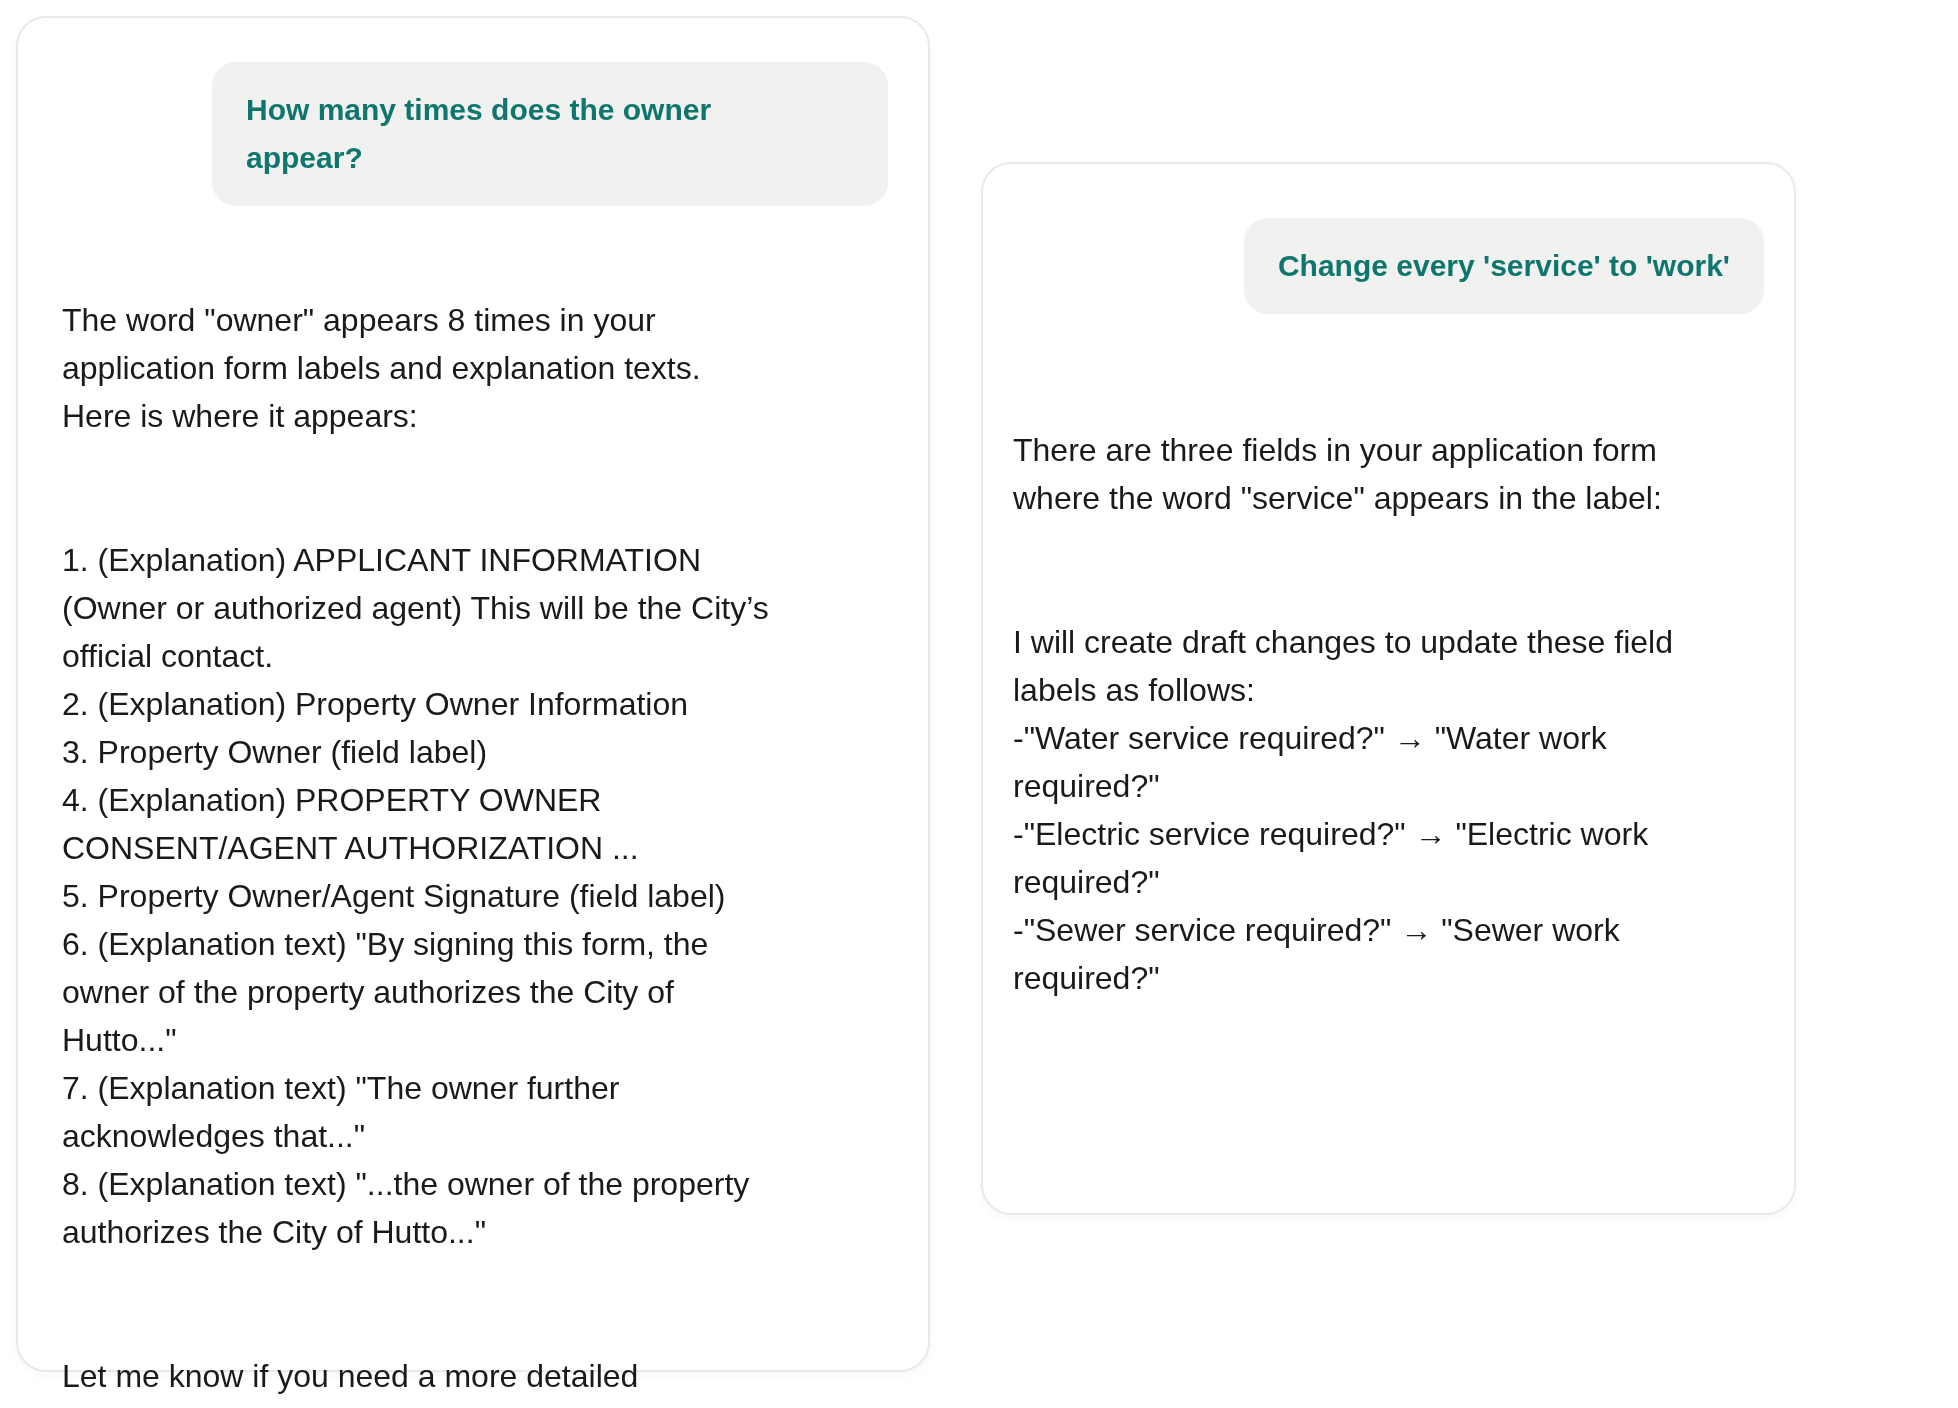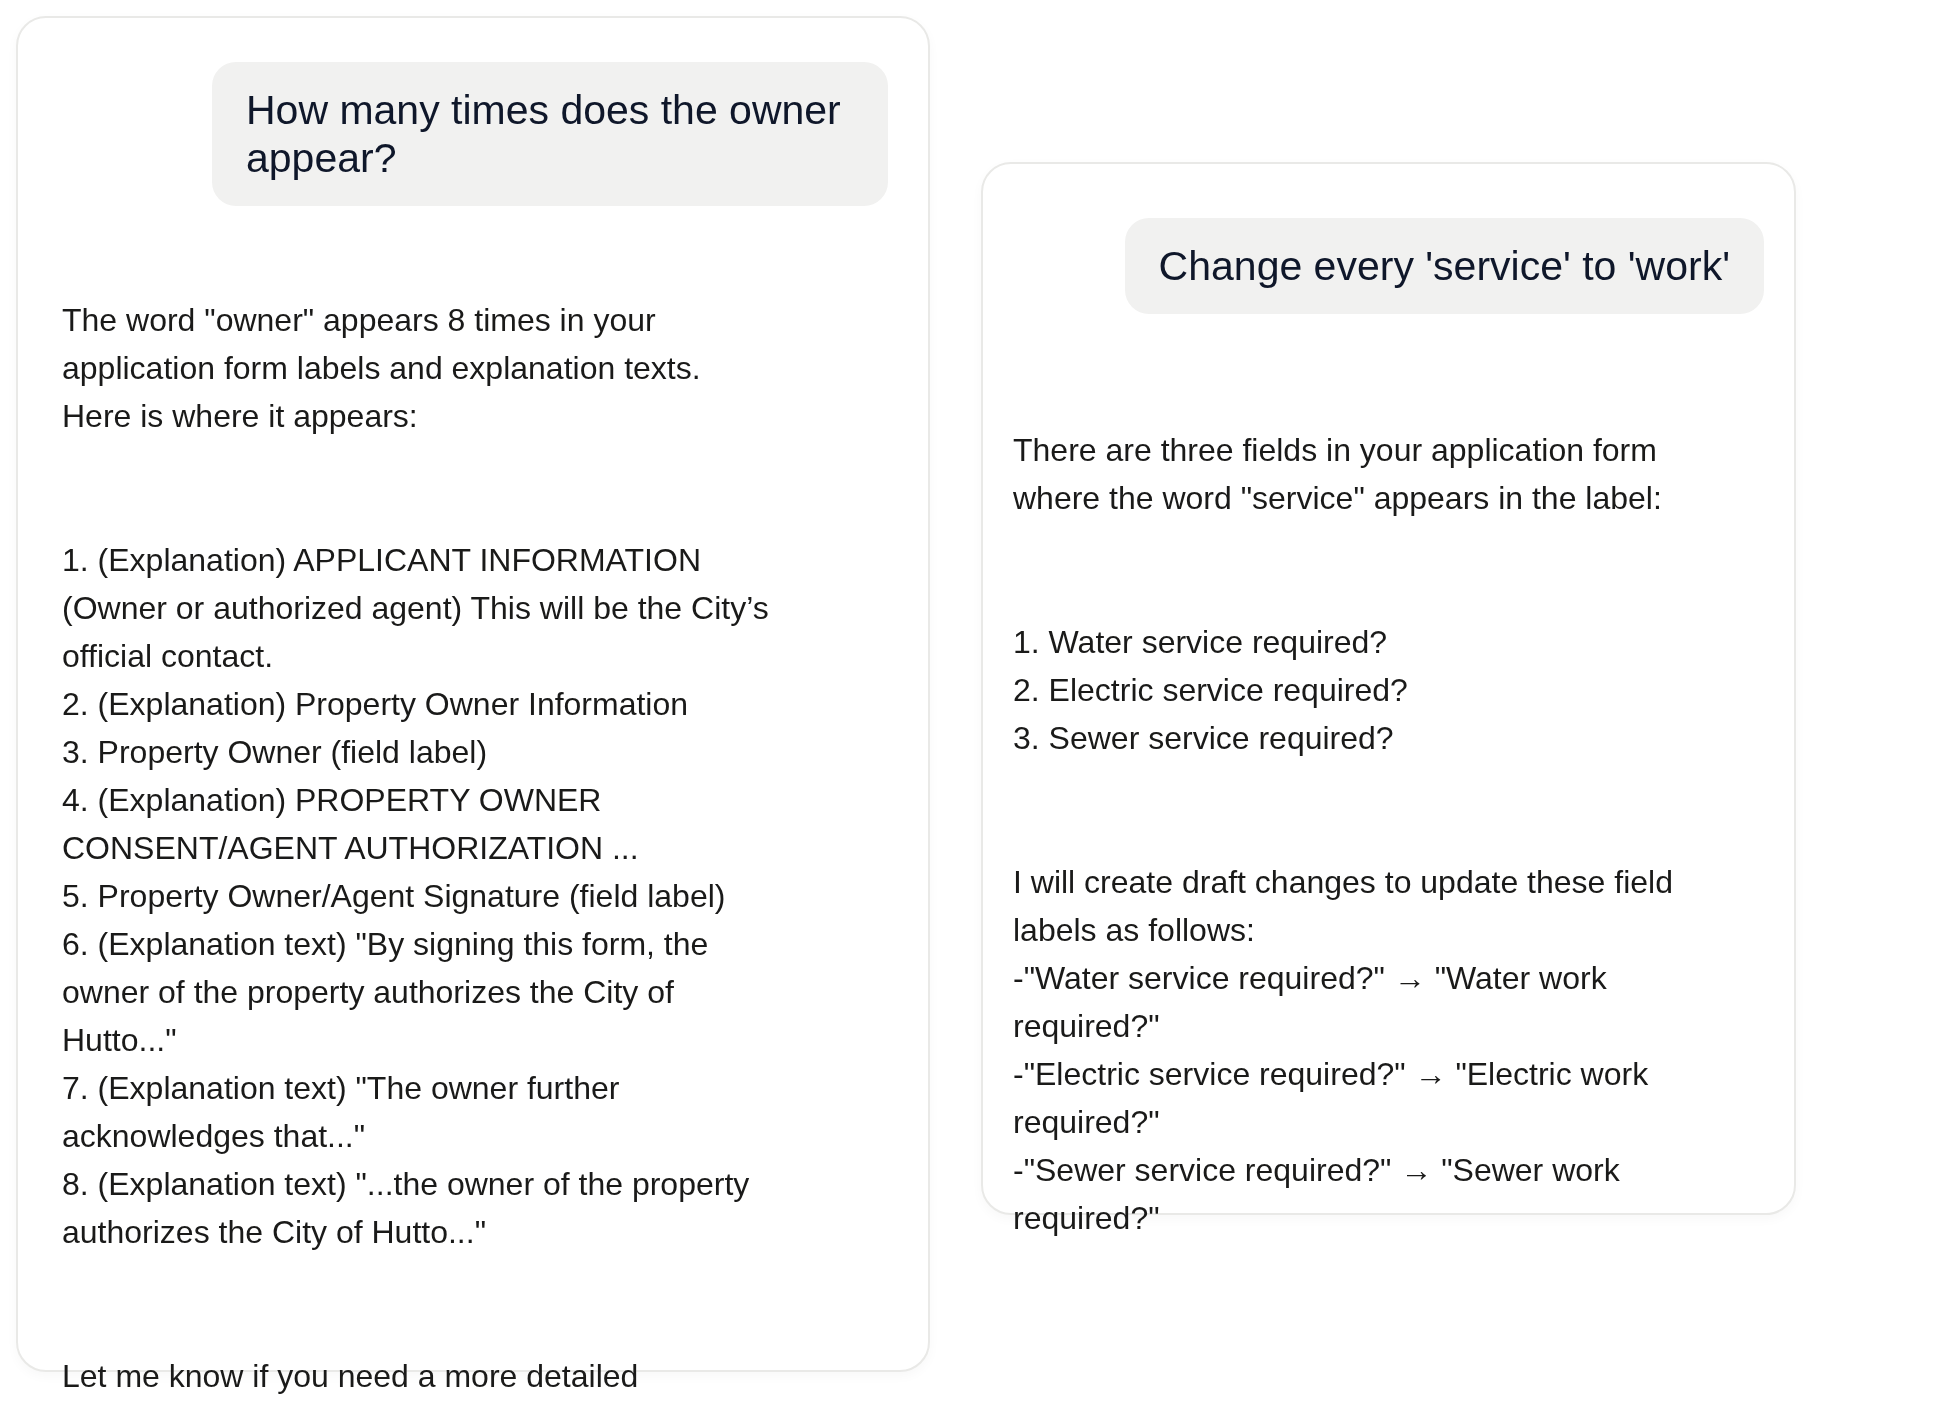--- a/index.html
+++ b/index.html
@@ -24,26 +24,27 @@
   .card-right { left: 981px; top: 162px; width: 815px; height: 1053px; }
 
   .bubble-row { display: flex; justify-content: flex-end; }
   .card-left  .bubble-row { margin: 44px 40px 0 0; }
   .card-right .bubble-row { margin: 54px 30px 0 0; }
 
   .bubble {
     background: #f1f1f0;
     border-radius: 24px;
     padding: 24px 34px;
-    font-size: 41px;
+    font-size: 30px;
     line-height: 48px;
-    color: #0f172a;
+    color: #0f766e;
     white-space: pre-line;
     box-sizing: border-box;
     width: fit-content;
+    font-weight: bold;
   }
   .bubble-fixed { width: 676px; }
 
   .msg-body {
     font-size: 32px;
     line-height: 48px;
     white-space: pre-line;
     color: #1a1a19;
   }
   .card-left  .msg-body { margin: 42px 40px 0 44px; }
@@ -86,23 +87,20 @@
     </div>
   </section>
 
   <section class="card card-right">
     <div class="bubble-row">
       <div class="bubble">Change every 'service' to 'work'</div>
     </div>
     <div class="msg-body">
       <p>There are three fields in your application form
 where the word "service" appears in the label:</p>
-      <p>1. Water service required?
-2. Electric service required?
-3. Sewer service required?</p>
       <p>I will create draft changes to update these field
 labels as follows:
 -"Water service required?" → "Water work
 required?"
 -"Electric service required?" → "Electric work
 required?"
 -"Sewer service required?" → "Sewer work
 required?"</p>
     </div>
   </section>

